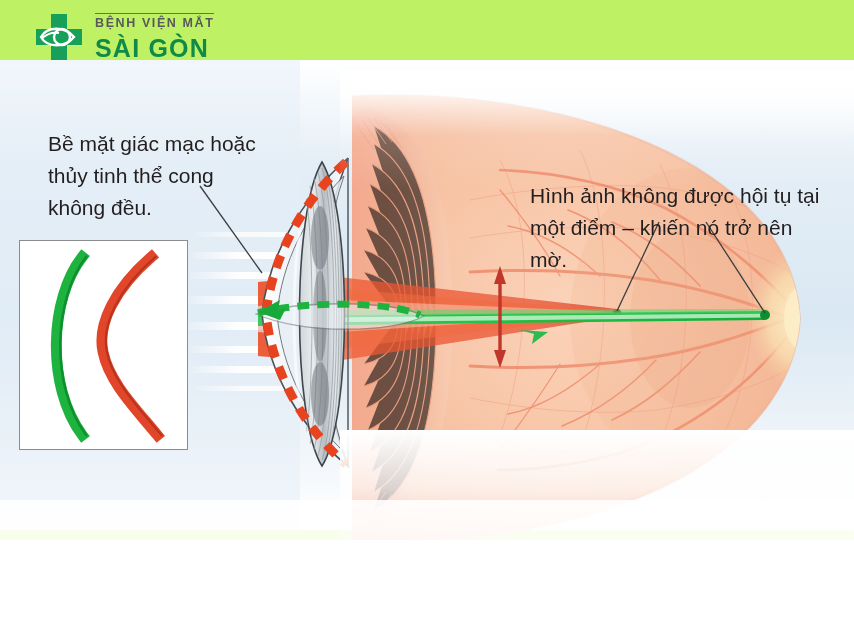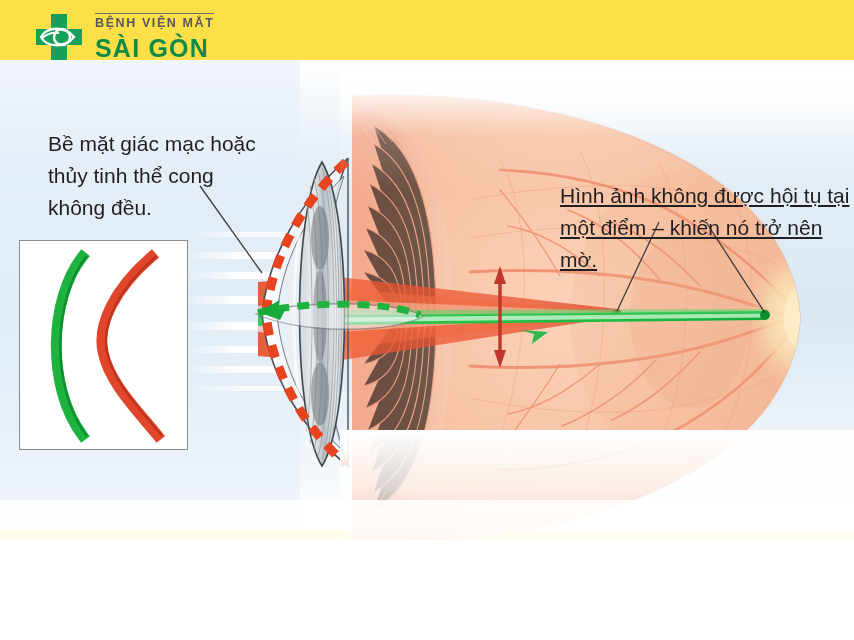--- a/index.html
+++ b/index.html
@@ -6,21 +6,21 @@
   * { margin:0; padding:0; box-sizing:border-box; }
   html,body {
     width:854px; height:640px;
     background:#ffffff;
     font-family:"Liberation Sans", sans-serif;
     overflow:hidden;
   }
   #stage {
     position:relative;
     width:854px; height:640px;
-    background:#fde047;
+    background:#bef264;
   }
 
   
   #illus {
     position:absolute;
     left:0; top:0;
     width:854px; height:640px;
   }
 
   
@@ -55,21 +55,21 @@
   
   .caption {
     position:absolute;
     color:#231f20;
     font-size:21px;
     line-height:1.52;
     z-index:35;
     white-space:pre-line;
   }
   #caption-left  { left:48px;  top:128px; width:210px; }
-  #caption-right { left:560px; top:180px; width:290px;text-decoration:underline; }
+  #caption-right { left:530px; top:180px; width:290px; }
 
   
   #inset {
     position:absolute;
     left:19px; top:240px;
     width:169px; height:210px;
     background:#ffffff;
     border:1.6px solid #8a8c8e;
     z-index:30;
   }

